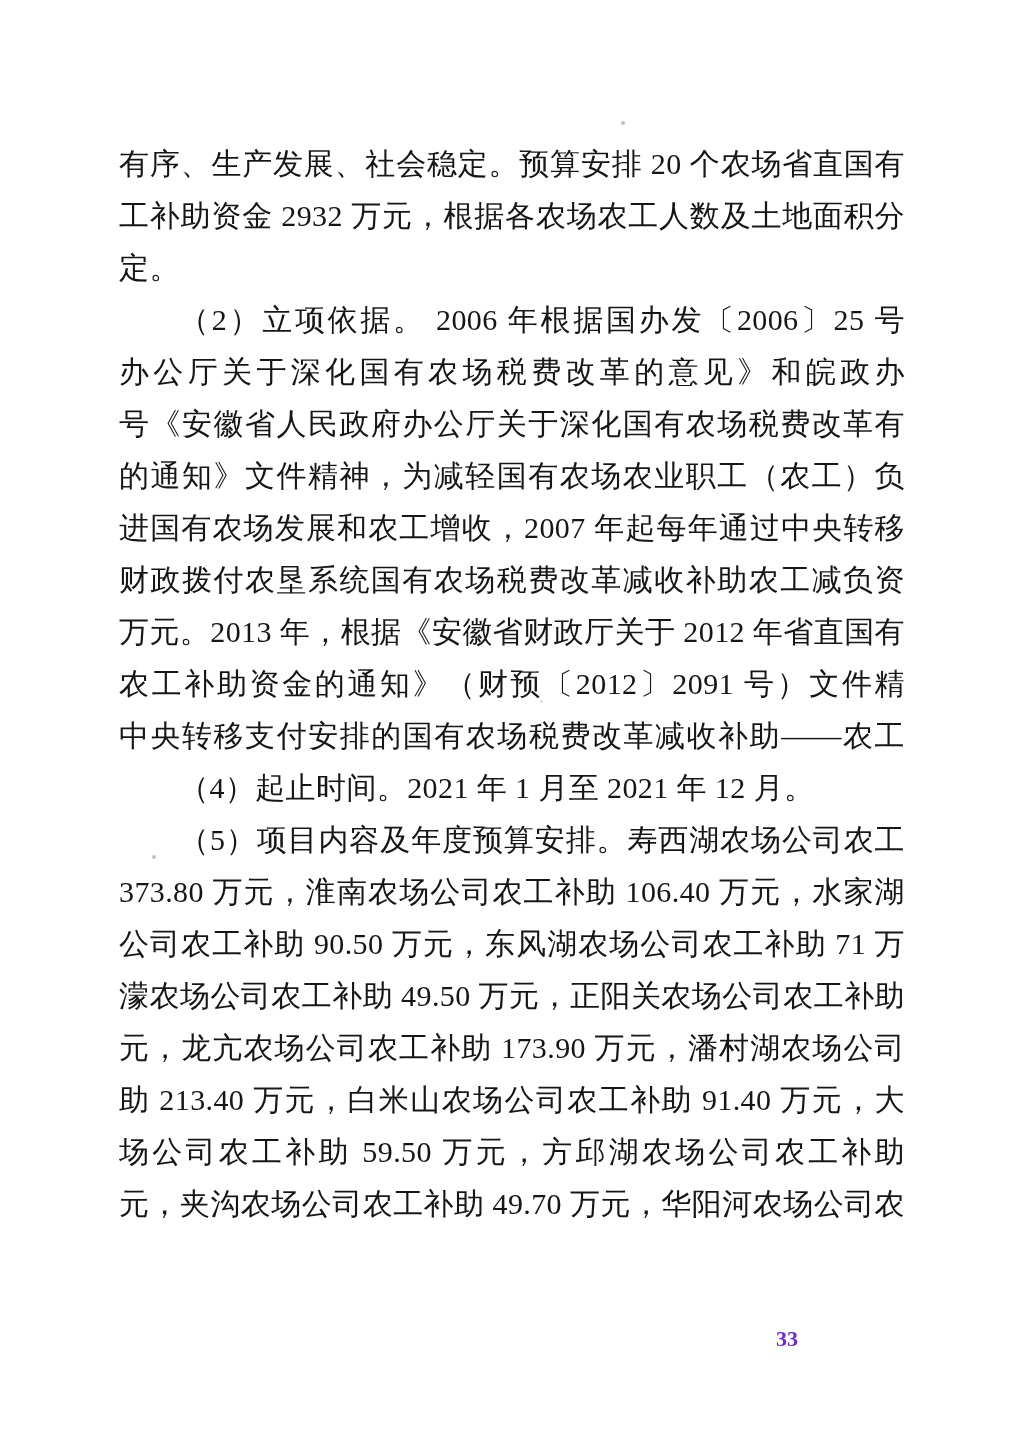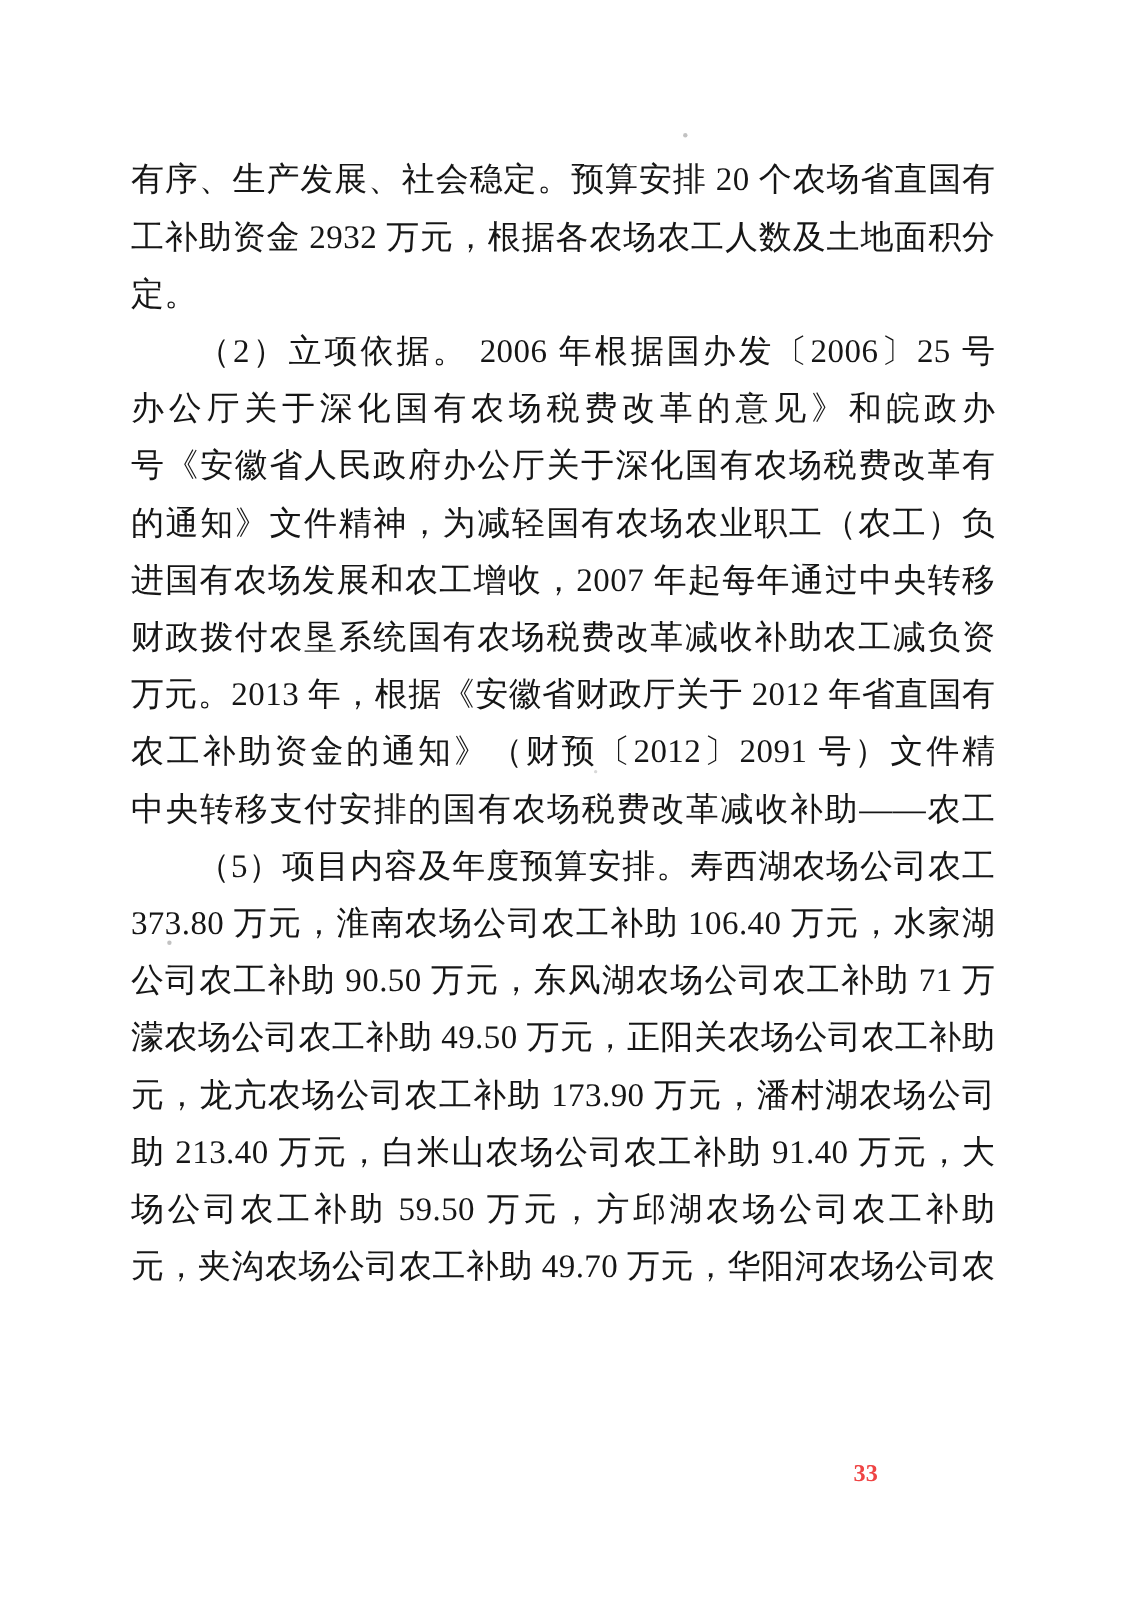--- a/index.html
+++ b/index.html
@@ -39,21 +39,21 @@
     text-indent: 60px;
   }
   .pagenum {
     position: absolute;
     left: 752px;
     top: 1326px;
     width: 70px;
     text-align: center;
     font-size: 22px;
     font-weight: 600;
-    color: #ef4444;
+    color: #6d28d9;
   }
   .speck {
     position: absolute;
     border-radius: 50%;
     background: #8f8f8f;
   }
   .speck.s1 { left: 621px; top: 121px; width: 4px; height: 4px; opacity: .55; }
   .speck.s2 { left: 152px; top: 855px; width: 4px; height: 4px; opacity: .55; }
   .speck.s3 { left: 540px; top: 700px; width: 3px; height: 3px; opacity: .35; }
 </style>
@@ -67,20 +67,21 @@
       <div class="line">定。</div>
       <div class="line just ind">（2）立项依据。 2006 年根据国办发〔2006〕25 号《国务院</div>
       <div class="line just">办公厅关于深化国有农场税费改革的意见》和皖政办〔2006〕47</div>
       <div class="line just">号《安徽省人民政府办公厅关于深化国有农场税费改革有关问题</div>
       <div class="line just">的通知》文件精神，为减轻国有农场农业职工（农工）负担，促</div>
       <div class="line just">进国有农场发展和农工增收，2007 年起每年通过中央转移支付省</div>
       <div class="line just">财政拨付农垦系统国有农场税费改革减收补助农工减负资金 3207</div>
       <div class="line just">万元。2013 年，根据《安徽省财政厅关于 2012 年省直国有农场</div>
       <div class="line just">农工补助资金的通知》（财预〔2012〕2091 号）文件精神，往年</div>
       <div class="line just">中央转移支付安排的国有农场税费改革减收补助——农工减负资</div>
+      <div class="line ind">（4）起止时间。2021 年 1 月至 2021 年 12 月。</div>
       <div class="line just ind">（5）项目内容及年度预算安排。寿西湖农场公司农工补助</div>
       <div class="line just">373.80 万元，淮南农场公司农工补助 106.40 万元，水家湖农场</div>
       <div class="line just">公司农工补助 90.50 万元，东风湖农场公司农工补助 71 万元，阜</div>
       <div class="line just">濛农场公司农工补助 49.50 万元，正阳关农场公司农工补助 72 万</div>
       <div class="line just">元，龙亢农场公司农工补助 173.90 万元，潘村湖农场公司农工补</div>
       <div class="line just">助 213.40 万元，白米山农场公司农工补助 91.40 万元，大圹圩农</div>
       <div class="line just">场公司农工补助 59.50 万元，方邱湖农场公司农工补助 43.60 万</div>
       <div class="line just">元，夹沟农场公司农工补助 49.70 万元，华阳河农场公司农工补</div>
     </div>
   <div class="pagenum">33</div>

